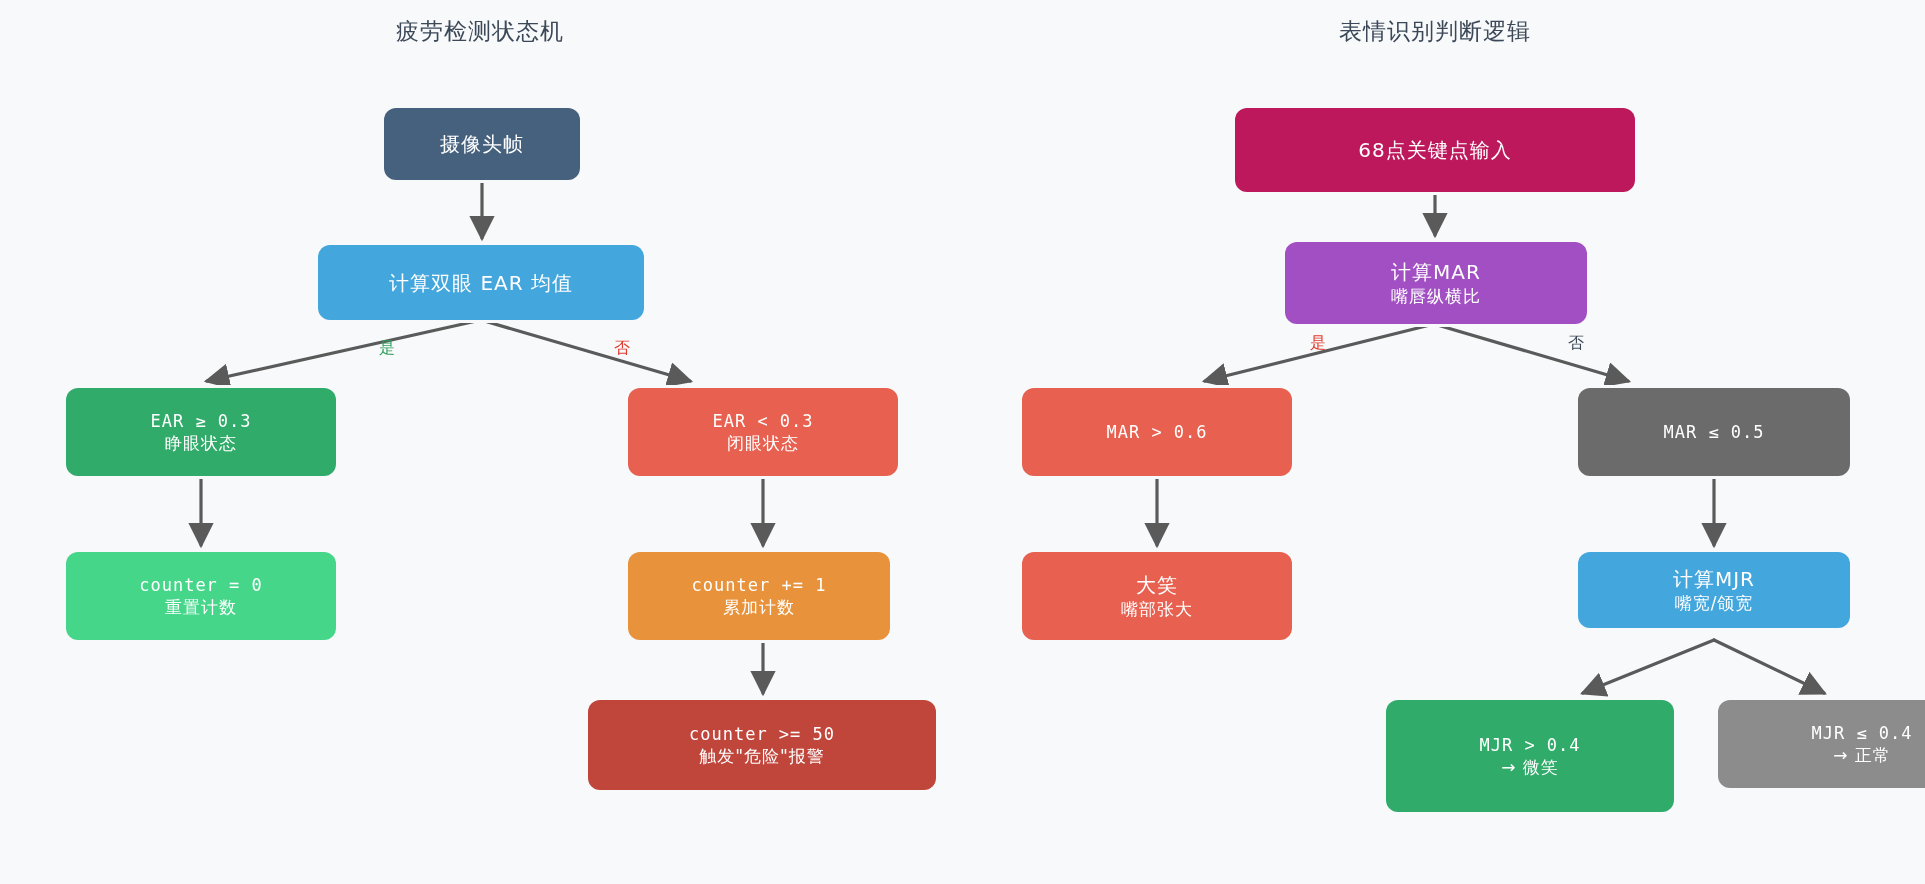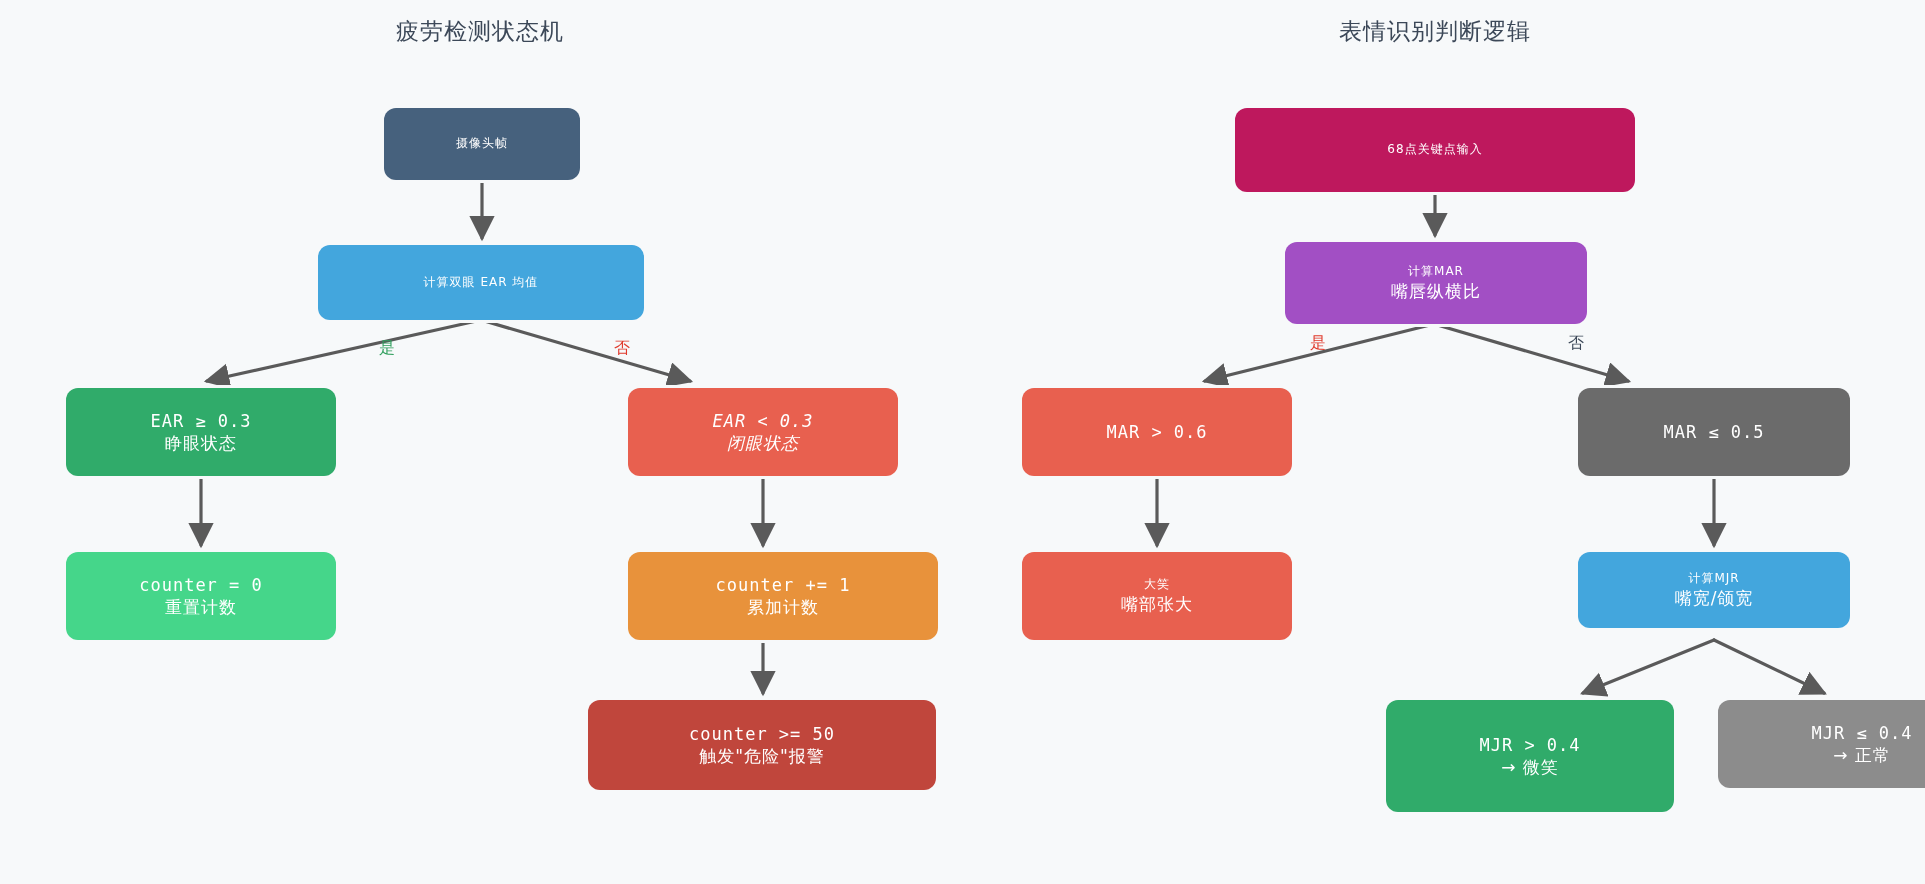--- a/index.html
+++ b/index.html
@@ -34,21 +34,21 @@
     color:#ffffff;
     text-align:center;
     box-sizing:border-box;
     line-height:1.3;
     box-shadow:0 0 0 3px #f7f9fa;
   }
   .node .l1,.node .l2{display:block;white-space:nowrap;}
   .mono{font-family:"DejaVu Sans Mono","Liberation Mono",monospace;letter-spacing:1px;}
   .han{font-family:"DejaVu Sans","Liberation Sans",sans-serif;letter-spacing:1px;}
   .fs19{font-size:17px;}
-  .fs20{font-size:12px;}
+  .fs20{font-size:20px;}
 
   .edge-label{
     position:absolute;
     font-size:16px;
     font-family:"DejaVu Sans","Liberation Sans",sans-serif;
     white-space:nowrap;
     transform:translate(-50%,-50%);
   }
 </style>
 </head>
@@ -87,29 +87,29 @@
       <div class="node" style="left: 384px; top: 108px; width: 196px; height: 72px; background: rgb(70, 97, 125);">
         <span class="l1 han fs20">摄像头帧</span>
       </div>
       <div class="node" style="left: 318px; top: 245px; width: 326px; height: 75px; background: rgb(67, 166, 221);">
         <span class="l1 han fs20">计算双眼 EAR 均值</span>
       </div>
       <div class="node" style="left: 66px; top: 388px; width: 270px; height: 88px; background: rgb(48, 171, 106);">
         <span class="l1 mono fs19">EAR ≥ 0.3</span>
         <span class="l2 han fs19">睁眼状态</span>
       </div>
-      <div class="node" style="left: 628px; top: 388px; width: 270px; height: 88px; background: rgb(232, 96, 79); font-style: italic;">
+      <div class="node" style="left: 628px; top: 388px; width: 270px; height: 88px; background: rgb(232, 96, 79);">
         <span class="l1 mono fs19">EAR &lt; 0.3</span>
         <span class="l2 han fs19">闭眼状态</span>
       </div>
       <div class="node" style="left: 66px; top: 552px; width: 270px; height: 88px; background: rgb(69, 214, 138);">
         <span class="l1 mono fs19">counter = 0</span>
         <span class="l2 han fs19">重置计数</span>
       </div>
-      <div class="node" style="left: 628px; top: 552px; width: 310px; height: 88px; background: rgb(232, 146, 59);">
+      <div class="node" style="left: 628px; top: 552px; width: 262px; height: 88px; background: rgb(232, 146, 59);">
         <span class="l1 mono fs19">counter += 1</span>
         <span class="l2 han fs19">累加计数</span>
       </div>
       <div class="node" style="left: 588px; top: 700px; width: 348px; height: 90px; background: rgb(192, 70, 60);">
         <span class="l1 mono fs19">counter &gt;= 50</span>
         <span class="l2 han fs19">触发"危险"报警</span>
       </div>
       <div class="node" style="left: 1235px; top: 108px; width: 400px; height: 84px; background: #be185d;">
         <span class="l1 han fs20">68点关键点输入</span>
       </div>

